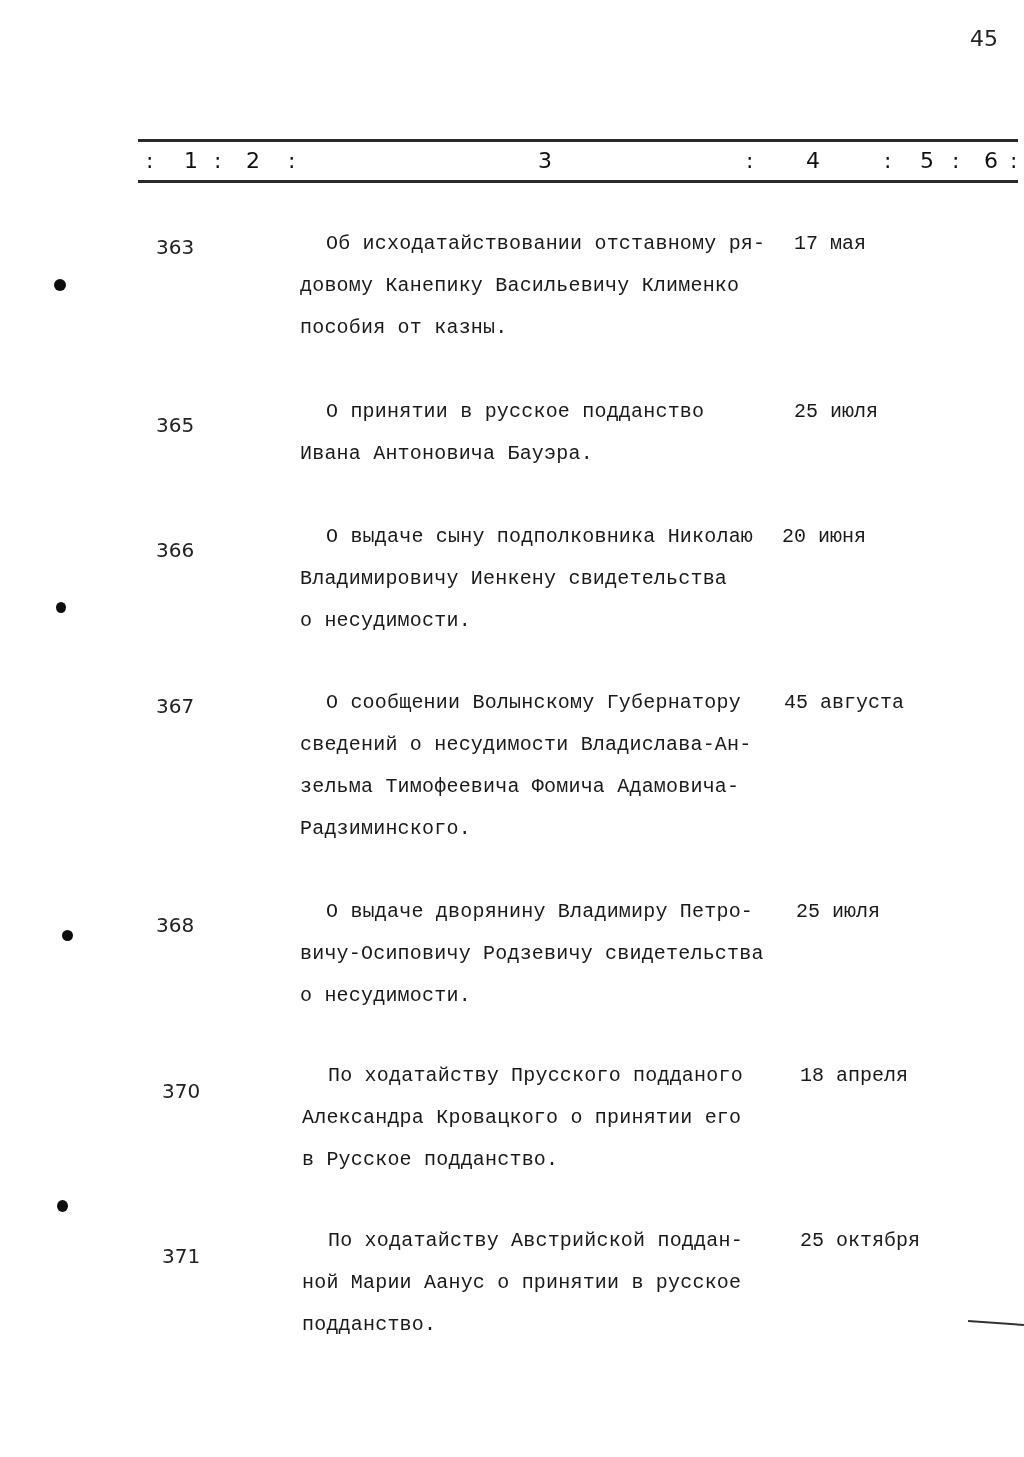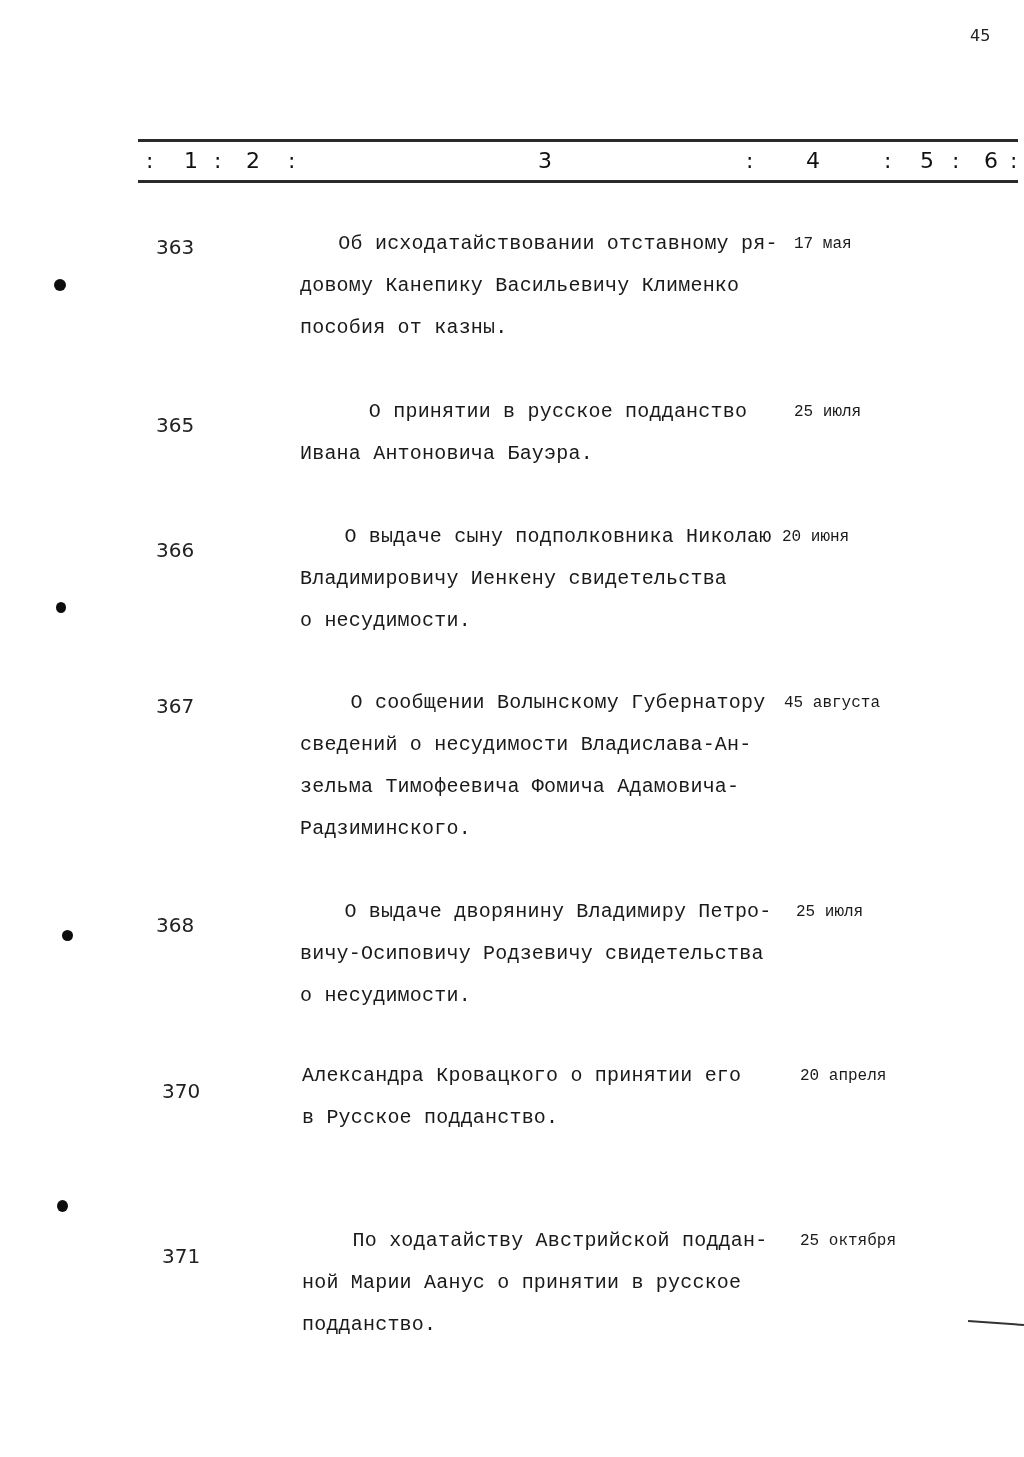--- a/index.html
+++ b/index.html
@@ -7,21 +7,21 @@
     width: 1024px; height: 1457px;
     background: #ffffff;
     position: relative;
     overflow: hidden;
     font-family: "Liberation Mono", "DejaVu Sans Mono", monospace;
     color: #1a1a1a;
   }
   .page-number {
     position: absolute; left: 970px; top: 26px;
     font-family: "DejaVu Sans", sans-serif;
-    font-size: 16px; color: #222;
+    font-size: 22px; color: #222;
   }
   .rule {
     position: absolute; left: 138px; width: 880px; height: 3px;
     background: #2a2a2a;
   }
   .rule.top { top: 139px; }
   .rule.bottom { top: 180px; }
   .header-row {
     position: absolute; top: 148px; left: 0; width: 1024px; height: 28px;
     font-family: "DejaVu Sans", sans-serif; font-size: 22px; color: #111;
@@ -30,23 +30,23 @@
   .entry { position: absolute; left: 0; width: 1024px; }
   .entry .num {
     position: absolute; left: 156px;
     font-family: "DejaVu Sans", sans-serif; font-size: 20px; color: #222;
   }
   .entry .desc {
     position: absolute; left: 300px; width: 490px;
     font-size: 20px; line-height: 42px; letter-spacing: 0.2px;
   }
   .entry .desc .line { display: block; white-space: nowrap; }
-  .entry .desc .line.first { padding-left: 26px; text-align: center; }
+  .entry .desc .line.first { padding-left: 26px; }
   .entry .date {
-    position: absolute; font-size: 16px; line-height: 42px; white-space: nowrap;
+    position: absolute; font-size: 20px; line-height: 42px; white-space: nowrap;
   }
   .punch {
     position: absolute; width: 12px; height: 12px; border-radius: 50%;
     background: #0d0d0d;
   }
   .mark-line {
     position: absolute; left: 968px; top: 1322px; width: 56px; height: 2px;
     background: #333; transform: rotate(4deg);
   }
 </style>
@@ -119,24 +119,25 @@
     <span class="line first">О выдаче дворянину Владимиру Петро-</span>
     <span class="line">вичу-Осиповичу Родзевичу свидетельства</span>
     <span class="line">о несудимости.</span>
   </div>
   <div class="date" style="left:796px;top:0">25 июля</div>
 </div>
 
 <div class="entry" style="top:1055px">
   <div class="num" style="top:24px;left:162px">370</div>
   <div class="desc" style="top:0;left:302px">
+    <span class="line first">По ходатайству Прусского подданого</span>
     <span class="line">Александра Кровацкого о принятии его</span>
     <span class="line">в Русское подданство.</span>
   </div>
-  <div class="date" style="left:800px;top:0">20 апреля</div>
+  <div class="date" style="left:800px;top:0">18 апреля</div>
 </div>
 
 <div class="entry" style="top:1220px">
   <div class="num" style="top:24px;left:162px">371</div>
   <div class="desc" style="top:0;left:302px">
     <span class="line first">По ходатайству Австрийской поддан-</span>
     <span class="line">ной Марии Аанус о принятии в русское</span>
     <span class="line">подданство.</span>
   </div>
   <div class="date" style="left:800px;top:0">25 октября</div>

